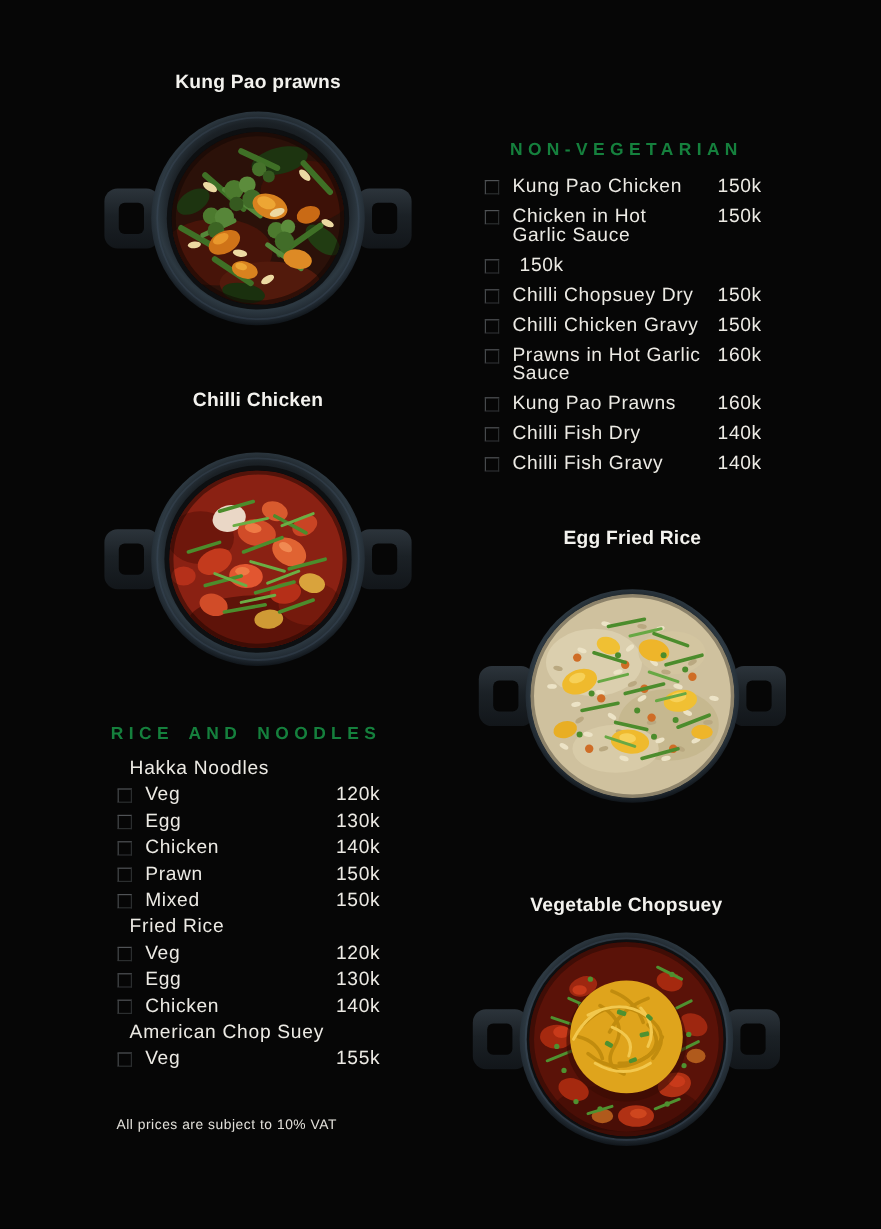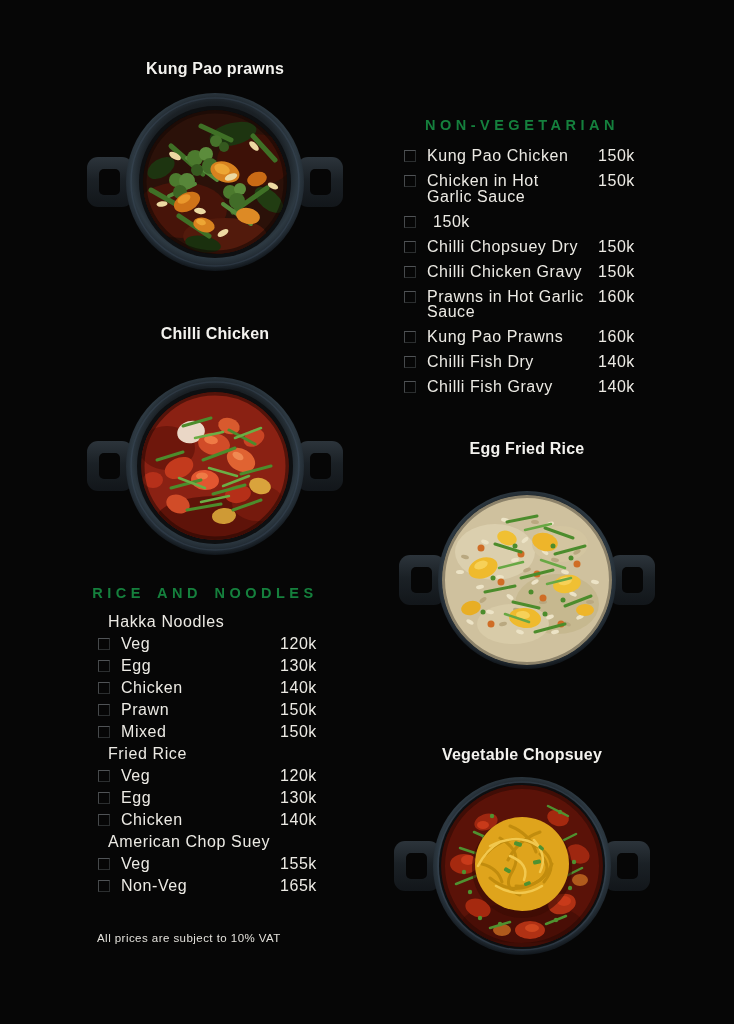--- a/index.html
+++ b/index.html
@@ -429,21 +429,21 @@
     <span class="price">140k</span>
   </div>
         <div class="row">
     <span class="bullet"></span>
     <span class="name">Chilli Fish Gravy</span>
     <span class="price">140k</span>
   </div>
       </div>
   </div>
 
-  <div class="section" style="left:88px; top:585px; width:234px;">
+  <div class="section" style="left:88px; top:604px; width:234px;">
     <div class="section-heading">RICE AND NOODLES</div>
     <div class="menu-list rice-list">
         <div class="row subhead-row">
 
     <span class="name">Hakka Noodles</span>
 
   </div>
         <div class="row">
     <span class="bullet"></span>
     <span class="name">Veg</span>
@@ -492,23 +492,18 @@
         <div class="row subhead-row">
 
     <span class="name">American Chop Suey</span>
 
   </div>
         <div class="row">
     <span class="bullet"></span>
     <span class="name">Veg</span>
     <span class="price">155k</span>
   </div>
-        <div class="row">
-    <span class="bullet"></span>
-    <span class="name">Non-Veg</span>
-    <span class="price">165k</span>
-  </div>
       </div>
   </div>
 
   <div class="footnote">All prices are subject to 10% VAT</div>
 
 </div>
 
 </body></html>

